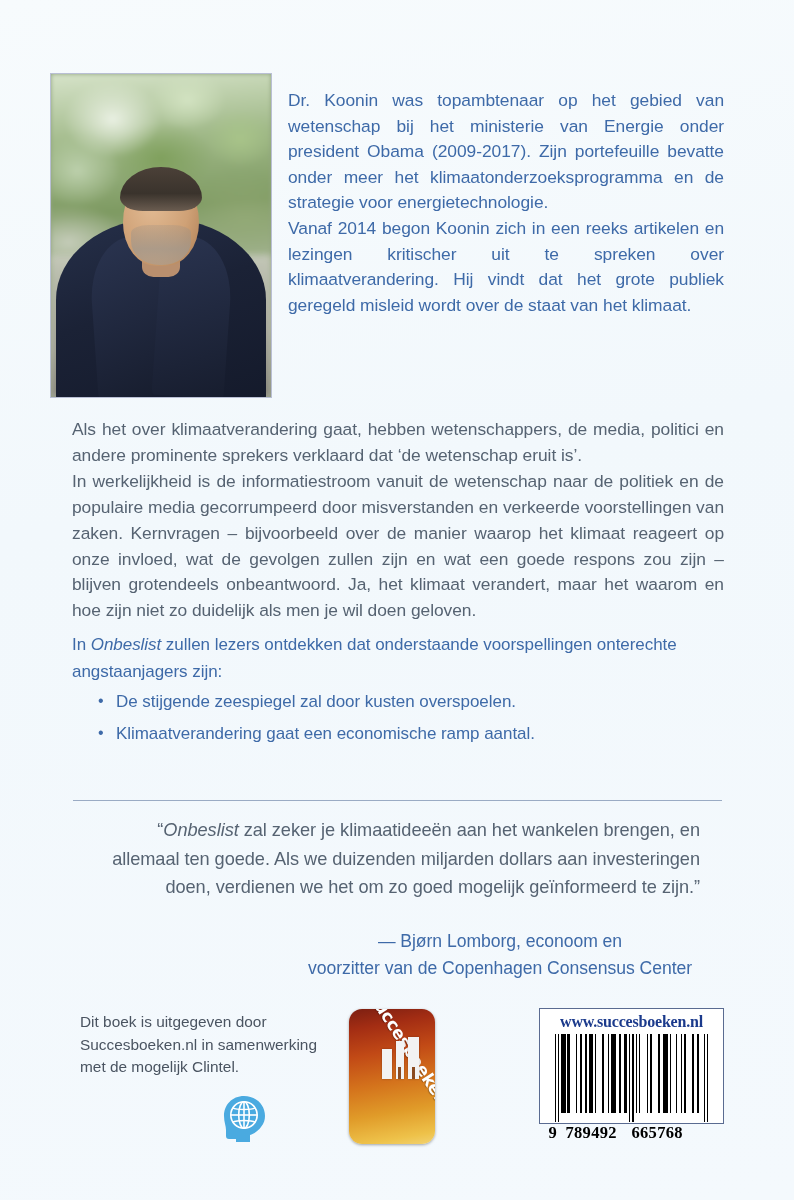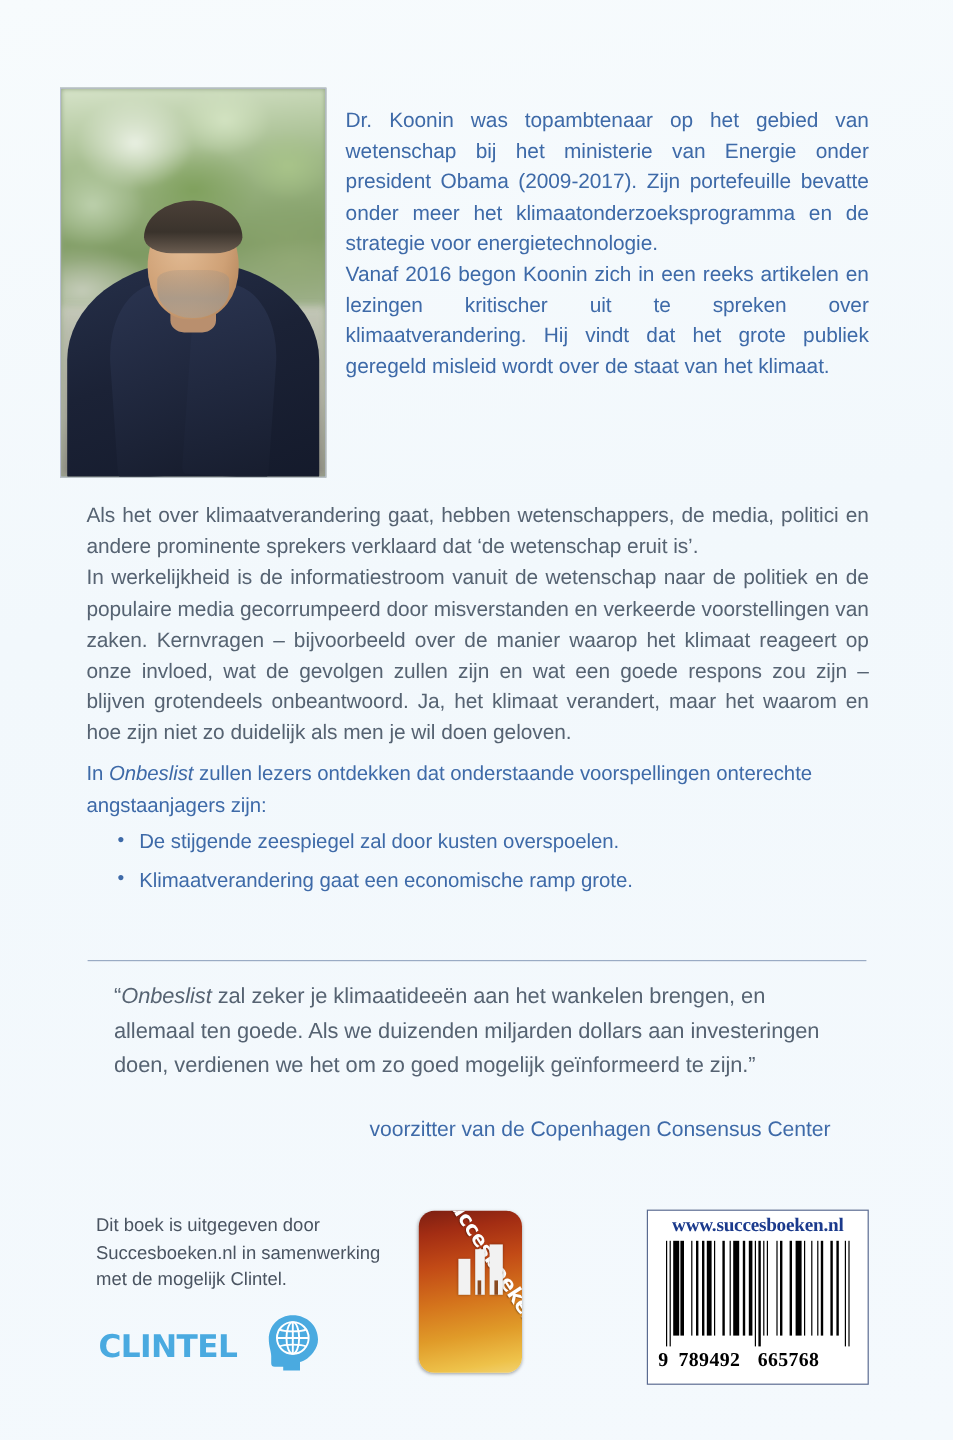--- a/index.html
+++ b/index.html
@@ -203,21 +203,21 @@
     height: 1px;
     background: #9aabc4;
   }
 
   
   .quote {
     position: absolute;
     left: 95px;
     top: 816px;
     width: 605px;
-    text-align: left;
+    text-align: right;
     font-size: 18.2px;
     line-height: 28.6px;
     color: #566372;
     letter-spacing: -0.05px;
   }
   .quote em { font-style: italic; }
   .attribution {
     position: absolute;
     left: 300px;
     top: 928px;
@@ -297,21 +297,21 @@
   .sb-notch { position: absolute; bottom: 0; width: 3px; height: 12px; background: #8a4a20; }
   .sb-notch.n1 { left: 16px; }
   .sb-notch.n2 { left: 30px; }
 
   
   .barcode-box {
     position: absolute;
     left: 539px;
     top: 1008px;
     width: 185px;
-    height: 146px;
+    height: 116px;
     background: #ffffff;
     border: 1px solid #5a6b91;
     box-sizing: border-box;
     padding: 4px 6px 3px 6px;
   }
   .barcode-url {
     text-align: center;
     font-family: "Liberation Serif", serif;
     font-size: 16px;
     font-weight: 700;
@@ -358,48 +358,48 @@
       <div class="ph-head"></div>
       <div class="ph-beard"></div>
       <div class="ph-eye l"></div>
       <div class="ph-eye r"></div>
       <div class="ph-hair"></div>
     </div>
   </div>
 
   <div class="bio">
     <p>Dr. Koonin was topambtenaar op het gebied van wetenschap bij het ministerie van Energie onder president Obama (2009-2017). Zijn portefeuille bevatte onder meer het klimaatonderzoeksprogramma en de strategie voor energietechnologie.</p>
-    <p>Vanaf 2016 begon Koonin zich in een reeks artikelen en lezingen kritischer uit te spreken over klimaatverandering. Hij vindt dat het grote publiek geregeld misleid wordt over de staat van het klimaat.</p>
+    <p>Vanaf 2014 begon Koonin zich in een reeks artikelen en lezingen kritischer uit te spreken over klimaatverandering. Hij vindt dat het grote publiek geregeld misleid wordt over de staat van het klimaat.</p>
   </div>
 
   <div class="body-text">
     <p>Als het over klimaatverandering gaat, hebben wetenschappers, de media, politici en andere prominente sprekers verklaard dat ‘de wetenschap eruit is’.</p>
     <p>In werkelijkheid is de informatiestroom vanuit de wetenschap naar de politiek en de populaire media gecorrumpeerd door misverstanden en verkeerde voorstellingen van zaken. Kernvragen – bijvoorbeeld over de manier waarop het klimaat reageert op onze invloed, wat de gevolgen zullen zijn en wat een goede respons zou zijn – blijven grotendeels onbeantwoord. Ja, het klimaat verandert, maar het waarom en hoe zijn niet zo duidelijk als men je wil doen geloven.</p>
   </div>
 
   <div class="intro-block">
     <p><span>In </span><em>Onbeslist</em><span> zullen lezers ontdekken dat onderstaande voorspellingen onterechte angstaanjagers zijn:</span></p>
     <ul class="predictions">
       <li>De stijgende zeespiegel zal door kusten overspoelen.</li>
-      <li>Klimaatverandering gaat een economische ramp grote.</li>
+      <li>Klimaatverandering gaat een economische ramp aantal.</li>
     </ul>
   </div>
 
   <div class="divider"></div>
 
   <div class="quote"><span>“</span><em>Onbeslist</em><span> zal zeker je klimaatideeën aan het wankelen brengen, en allemaal ten goede. Als we duizenden miljarden dollars aan investeringen doen, verdienen we het om zo goed mogelijk geïnformeerd te zijn.”</span></div>
 
   <div class="attribution">
+    <div>— Bjørn Lomborg, econoom en</div>
     <div>voorzitter van de Copenhagen Consensus Center</div>
   </div>
 
   <div class="publisher-text">Dit boek is uitgegeven door Succesboeken.nl in samenwerking met de mogelijk Clintel.</div>
 
   <div class="clintel-logo">
-    <div class="clintel-word">clintel</div>
     <svg class="clintel-head" viewBox="0 0 50 50">
       <path d="M24 2 C12 2 4 11 4 22 C4 28 6 32 6 36 L6 42 C6 44 7 45 9 45 L16 45 L16 48 L30 48 L30 41 C34 40 38 37 41 33 C44 29 45 26 45 22 C45 11 36 2 24 2 Z" fill="#4aaae0"></path>
       <circle cx="24" cy="21" r="14" fill="#4aaae0"></circle>
       <circle cx="24" cy="21" r="13.2" fill="none" stroke="#ffffff" stroke-width="1.6"></circle>
       <ellipse cx="24" cy="21" rx="5.3" ry="13.2" fill="none" stroke="#ffffff" stroke-width="1.6"></ellipse>
       <line x1="10.8" y1="21" x2="37.2" y2="21" stroke="#ffffff" stroke-width="1.6"></line>
       <path d="M12.6 13.8 C17 16 31 16 35.4 13.8" fill="none" stroke="#ffffff" stroke-width="1.5"></path>
       <path d="M12.6 28.2 C17 26 31 26 35.4 28.2" fill="none" stroke="#ffffff" stroke-width="1.5"></path>
       <line x1="24" y1="7.8" x2="24" y2="34.2" stroke="#ffffff" stroke-width="1.6"></line>
     </svg>

